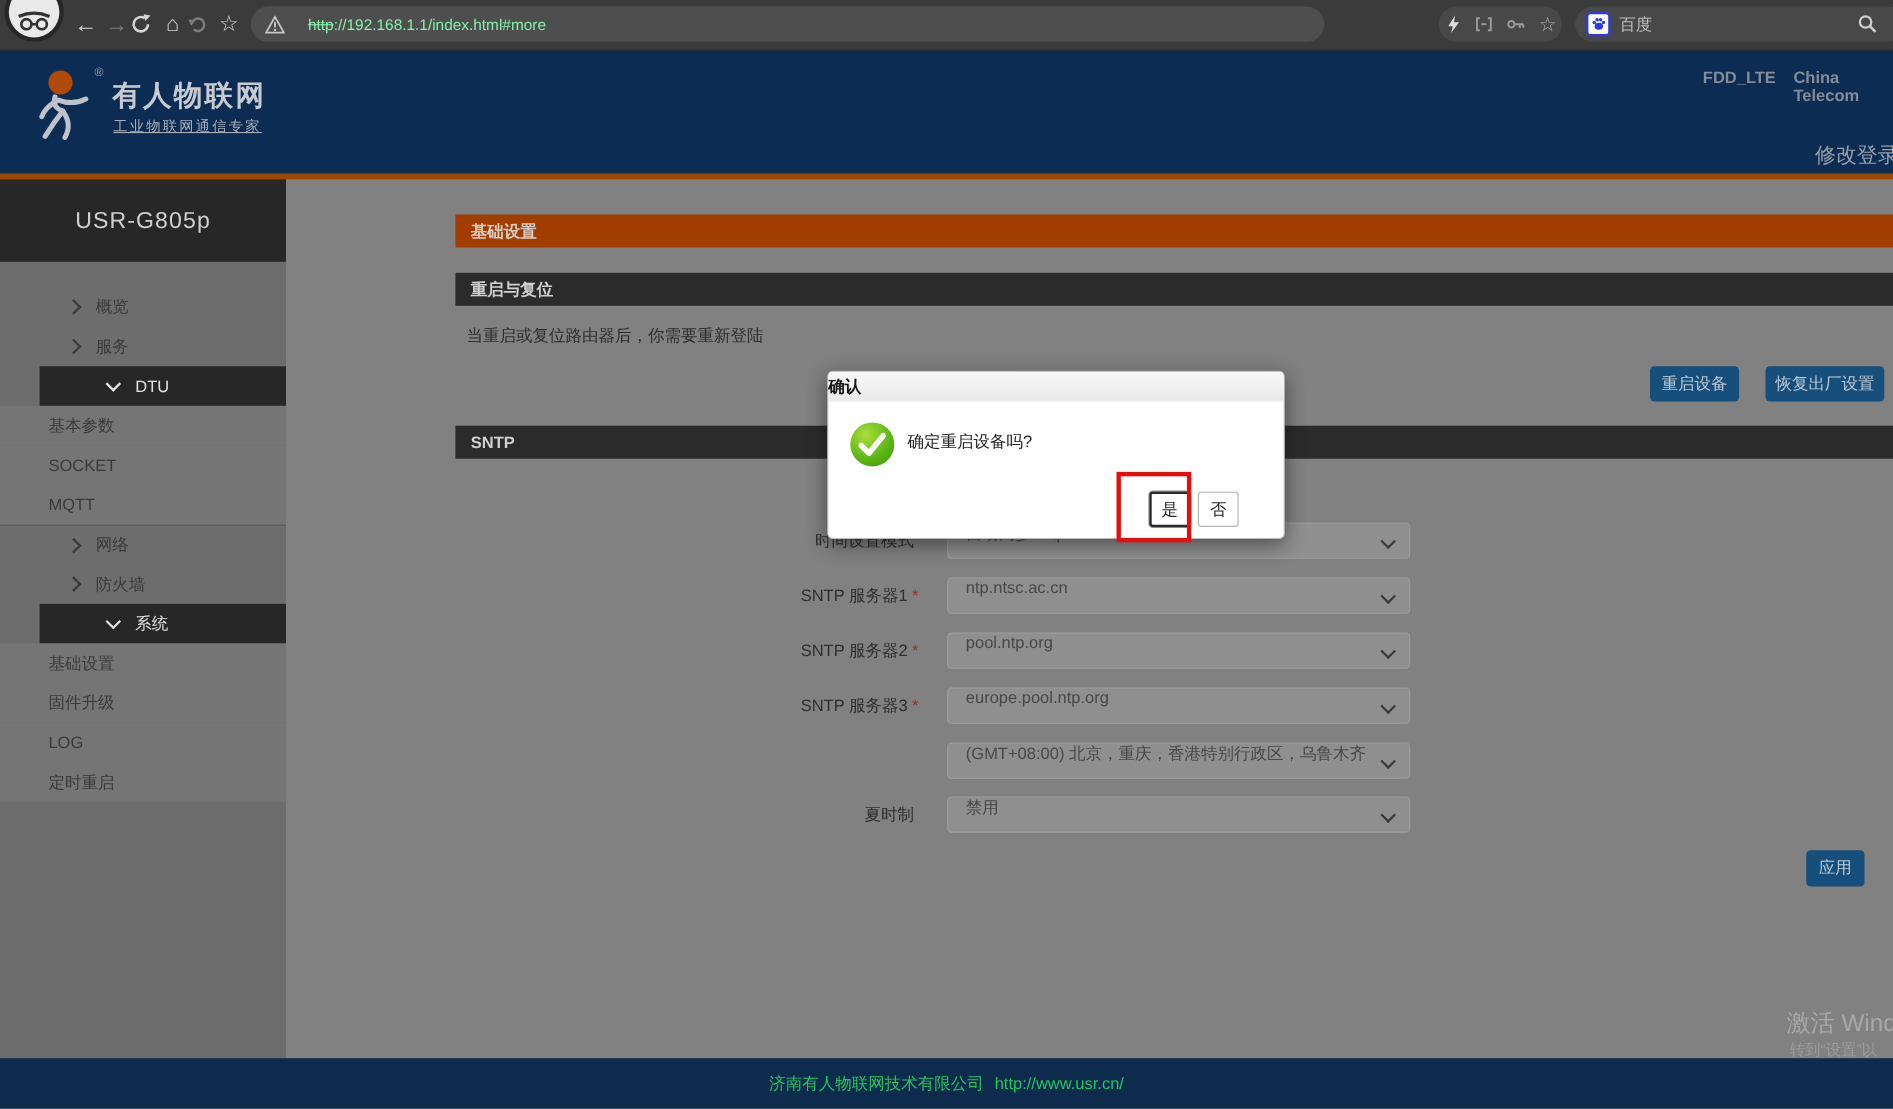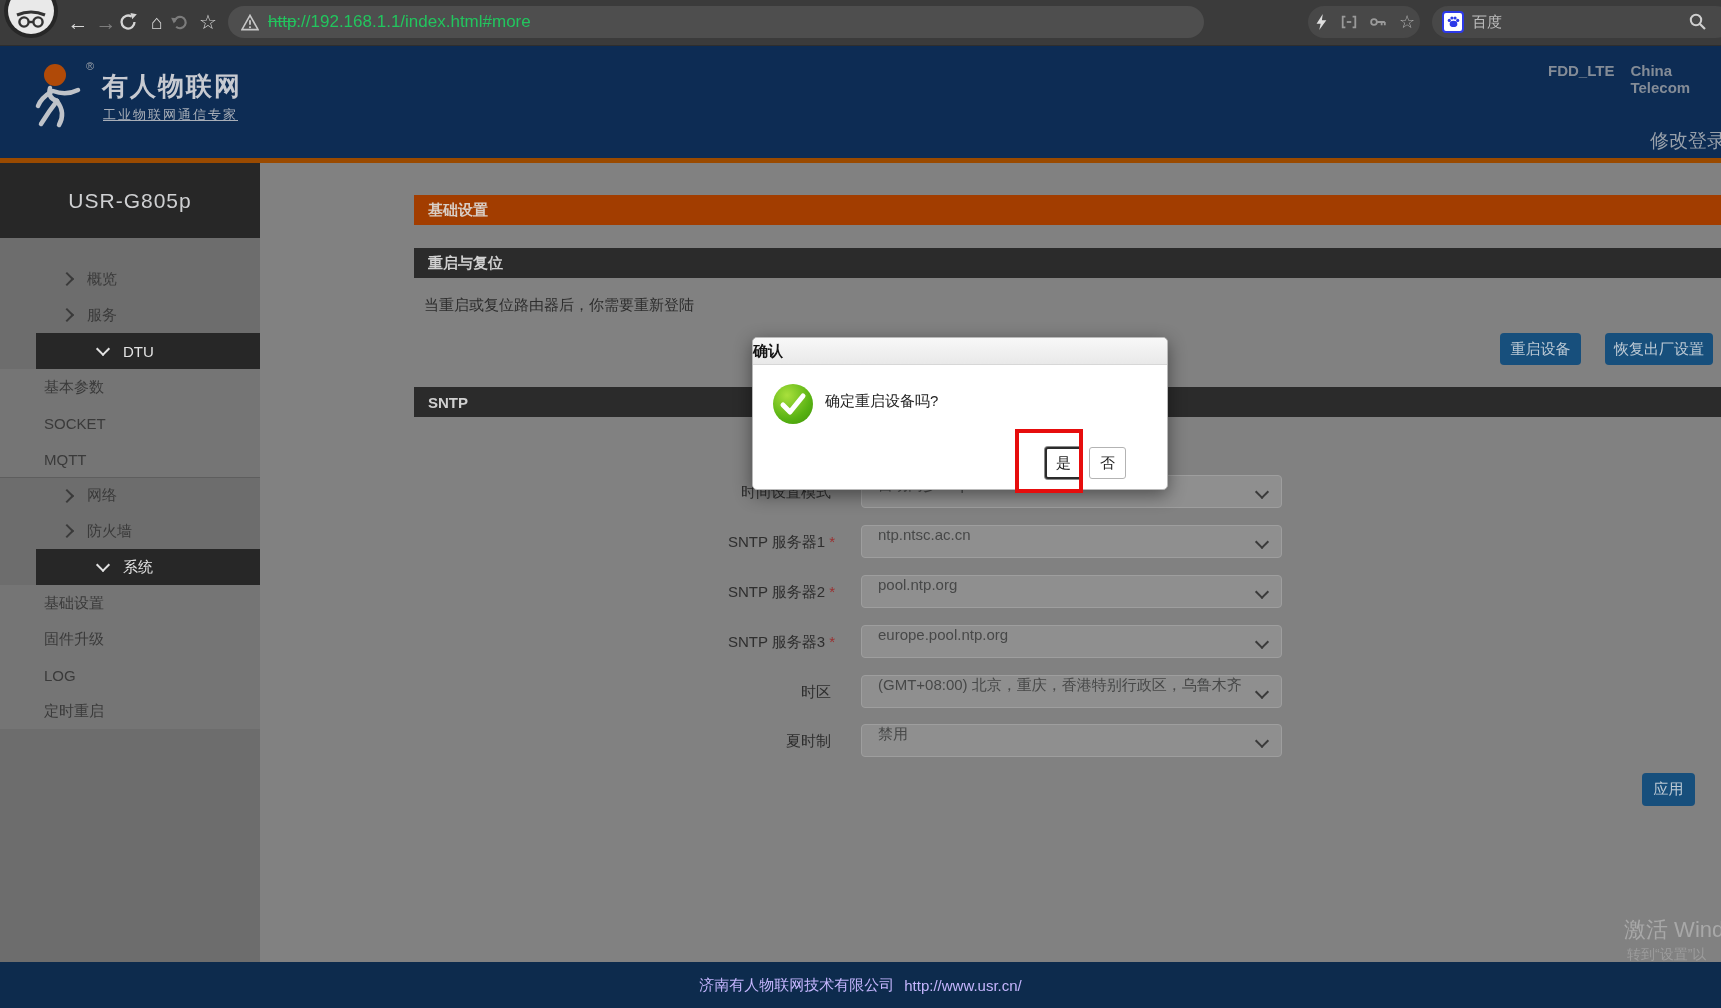--- a/index.html
+++ b/index.html
@@ -9,21 +9,21 @@
   #chrome{position:absolute;left:0;top:0;width:1721px;height:45px;background:#3b3b3b;
           border-bottom:1px solid #2e2e2e;z-index:5;}
   .avatar{position:absolute;left:8px;top:-12px;width:46px;height:46px;border-radius:50%;
           background:#e9e9e9;box-shadow:0 0 0 4px #272727;display:flex;align-items:flex-end;justify-content:center;}
   .navic{position:absolute;top:0;height:45px;line-height:45px;font-size:21px;color:#d5d5d5;text-align:center;}
   .navic.dis{color:#7c7c7c;}
   .svgic{position:absolute;}
   #urlbar{position:absolute;left:228px;top:6px;width:976px;height:32px;border-radius:16px;
           background:#4e4e4e;display:flex;align-items:center;}
   #urlbar .warn{margin-left:13px;}
-  #urltext{margin-left:9px;font-size:17px;color:#22c55e;white-space:nowrap;}
+  #urltext{margin-left:21px;font-size:14px;color:#86efac;white-space:nowrap;}
   #urltext .strike{text-decoration:line-through;}
   #iconpill{position:absolute;left:1308px;top:6px;width:112px;height:32px;border-radius:16px;
             background:#484848;display:flex;align-items:center;justify-content:center;gap:11px;}
   #searchpill{position:absolute;left:1432px;top:6px;width:300px;height:32px;border-radius:16px;
               background:#484848;display:flex;align-items:center;}
   .baidu{width:22px;height:22px;margin-left:10px;border-radius:4px;background:#fff;
          border:2px solid #2c39e8;box-sizing:border-box;display:flex;align-items:center;justify-content:center;}
   #searchtext{margin-left:8px;font-size:15px;color:#bdbdbd;}
   
   #header{position:absolute;left:0;top:45px;width:1721px;height:113px;background:#0d2c54;}
@@ -76,21 +76,21 @@
             background:radial-gradient(circle at 35% 28%,#a9e03c,#58b212 62%,#3f940a);}
   #dlg-msg{position:absolute;left:72px;top:54px;font-size:15px;color:#222;}
   .dlgbtn{position:absolute;top:109px;width:37px;height:32px;background:#fff;border-radius:3px;
           font-size:15px;color:#222;cursor:pointer;font-family:inherit;}
   #btn-yes{left:292px;border:2px solid #2b2b2b;box-shadow:0 0 0 1px #8a8a8a;}
   #btn-no{left:336px;border:1px solid #b3b3b3;}
   #redrect{position:absolute;left:1015px;top:429px;width:68px;height:64px;box-sizing:border-box;
            border:4px solid #e60d0d;z-index:60;pointer-events:none;}
   
   #footer{position:absolute;left:0;bottom:0;width:1721px;height:46px;background:#0d2b4d;
-          display:flex;align-items:center;justify-content:center;gap:10px;font-size:15px;color:#c4b5fd;}
+          display:flex;align-items:center;justify-content:center;gap:10px;font-size:15px;color:#22c55e;}
   #wm1{position:absolute;left:1624px;top:915px;font-size:22px;color:#a8a8a8;white-space:nowrap;z-index:40;}
   #wm2{position:absolute;left:1627px;top:946px;font-size:14px;color:#9c9c9c;white-space:nowrap;z-index:40;}
 </style>
 </head>
 <body>
 
 <div id="chrome">
   <div class="avatar">
     <svg width="32" height="20" viewBox="0 0 32 20" style="margin-bottom:5px">
       <path d="M2 6 Q16 0 30 6" stroke="#333" stroke-width="3" fill="none"></path>
@@ -263,21 +263,20 @@
     </div>
 </div>
 <div class="frow" style="top:625px">
   <div class="flabel"><span>SNTP 服务器3</span><span class="star">*</span></div>
   <div class="fselect">
       <span>europe.pool.ntp.org</span>
       <span class="selchev"></span>
     </div>
 </div>
 <div class="frow" style="top:675px">
-  <div class="flabel"><span>时区</span><span class="star"></span></div>
   <div class="fselect">
       <span>(GMT+08:00) 北京，重庆，香港特别行政区，乌鲁木齐</span>
       <span class="selchev"></span>
     </div>
 </div>
 <div class="frow" style="top:724px">
   <div class="flabel"><span>夏时制</span><span class="star"></span></div>
   <div class="fselect">
       <span>禁用</span>
       <span class="selchev"></span>

